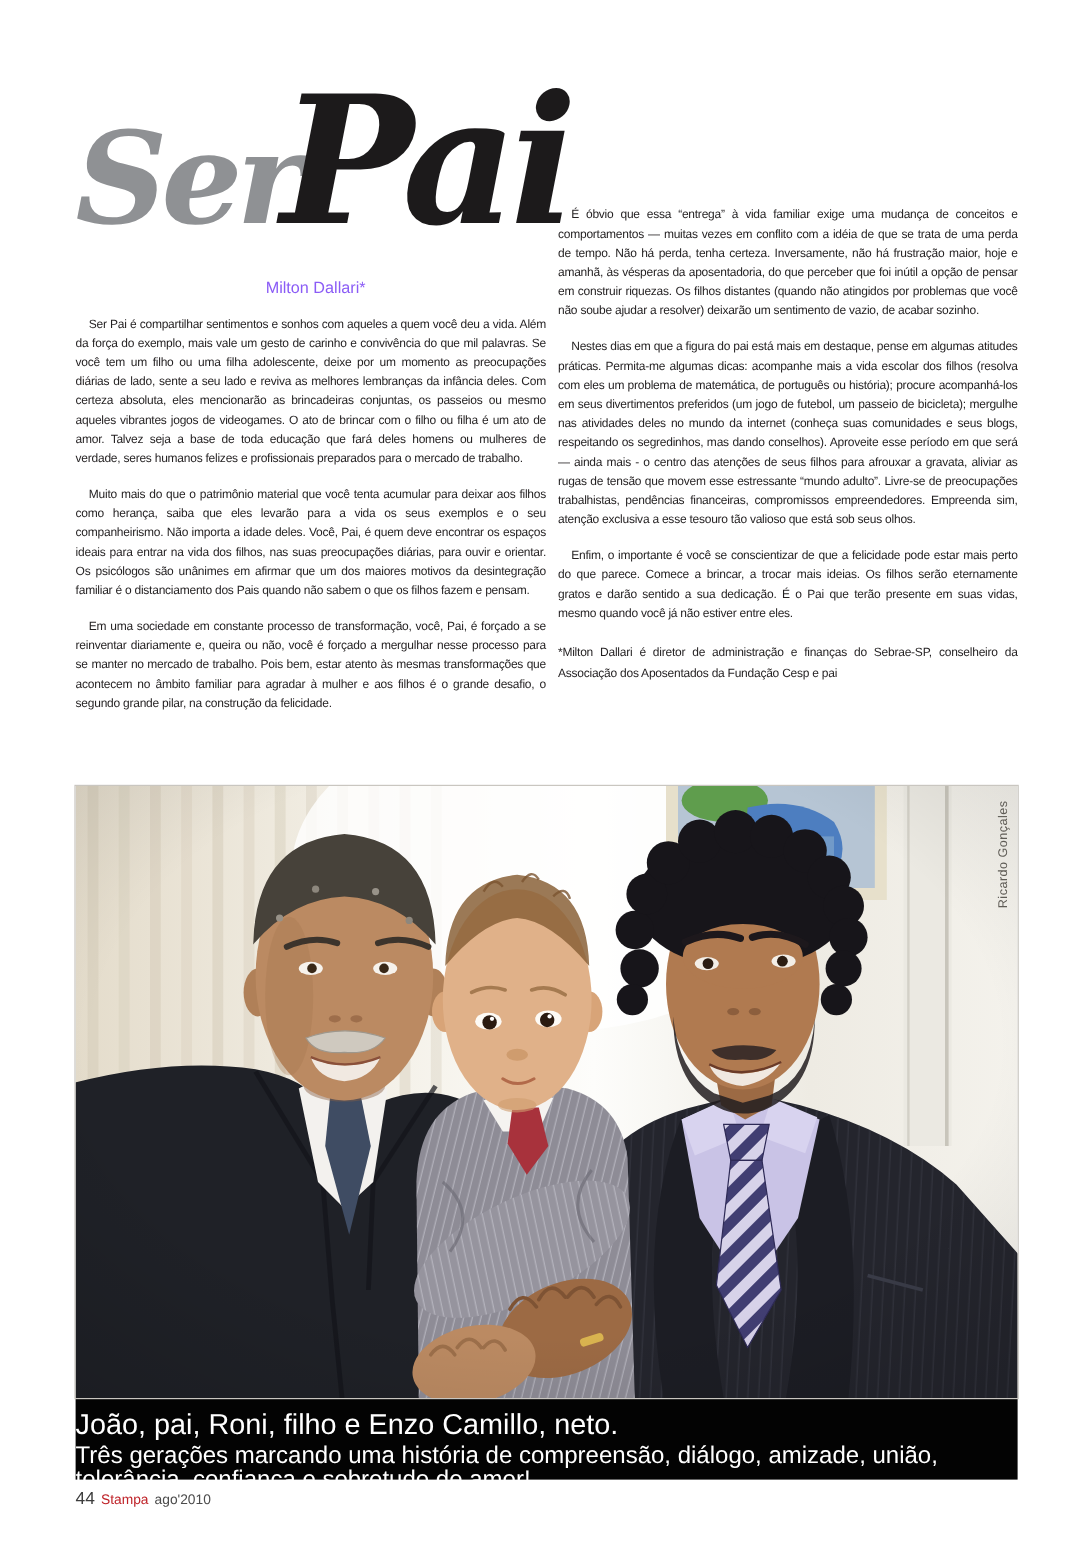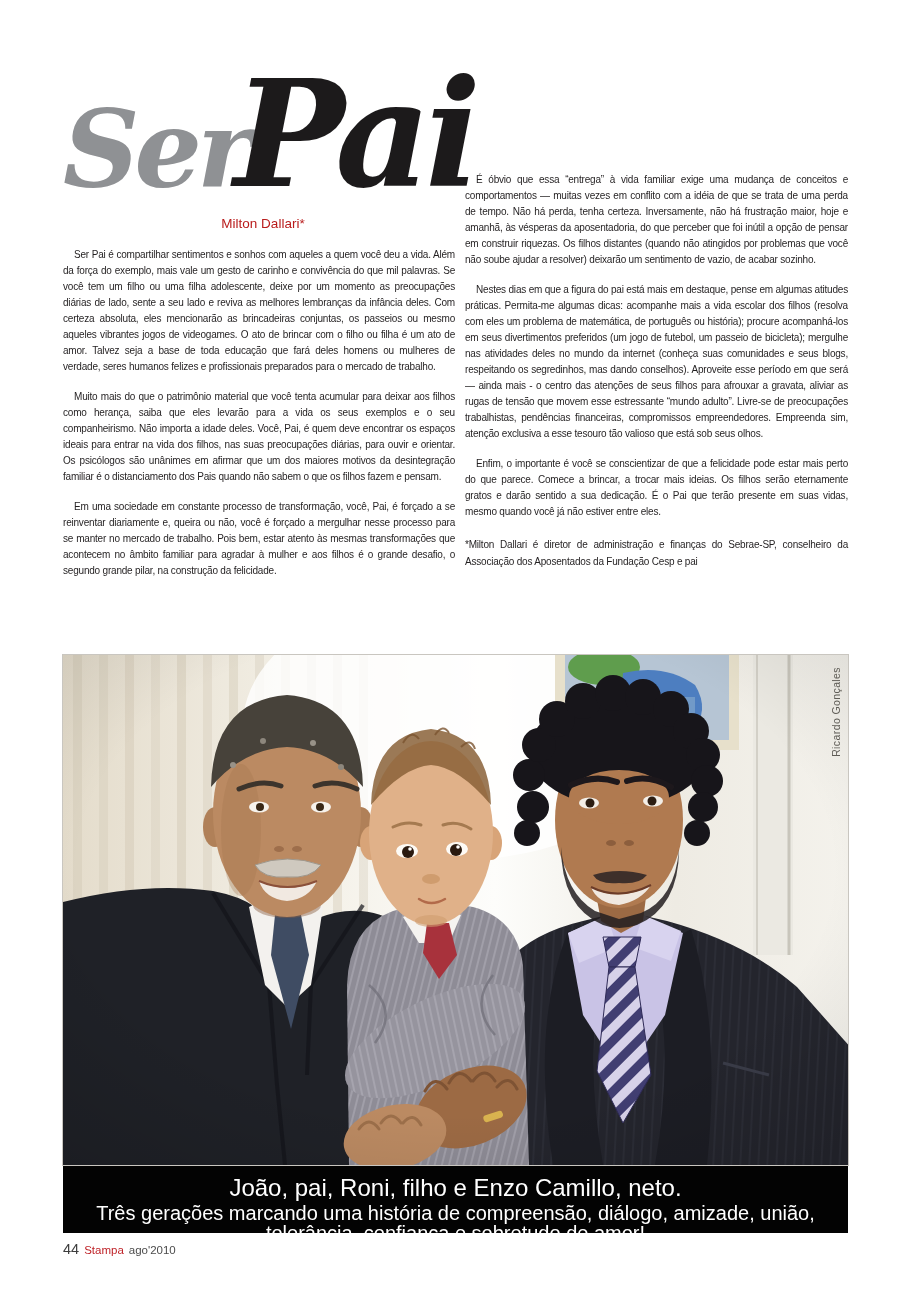--- a/index.html
+++ b/index.html
@@ -10,35 +10,35 @@
   .columns{position:absolute;left:63px;top:60px;width:785px;display:flex;gap:10px;}
   .col-left{width:392px;}
   .col-right{width:383px;padding-top:112px;box-sizing:border-box;}
 
   
   .title-block{width:400px;}
   .title{font-family:"DejaVu Serif",serif;font-style:italic;font-weight:bold;
          line-height:1;height:152px;white-space:nowrap;}
   .title-ser{font-size:106px;color:#8f9194;letter-spacing:-5px;}
   .title-pai{font-size:148px;color:#1c1a1b;letter-spacing:-6px;margin-left:-14px;}
-  .author{width:400px;text-align:center;font-size:13.5px;color:#b91c1c;
-          margin-top:4px;margin-bottom:16px;}
+  .author{width:400px;text-align:center;font-size:13.5px;color:#8b5cf6;
+          margin-top:20px;margin-bottom:16px;}
 
   
   .col-left p,.col-right p{margin:0 0 14px 0;font-size:10px;line-height:16px;
       letter-spacing:-0.2px;text-align:justify;text-indent:11px;color:#221f20;}
   .byline{text-align:left;text-indent:0 !important;margin-top:16px !important;
       line-height:17px !important;}
 
   
   .photo{position:absolute;left:63px;top:655px;width:785px;height:578px;}
   .photo-img{display:block;width:785px;height:510px;outline:1px solid #c9c6c0;}
   .photo-credit{position:absolute;top:12px;right:6px;writing-mode:vertical-rl;
       transform:rotate(180deg);font-size:10.5px;color:#5f5c56;letter-spacing:0.4px;}
-  .caption{height:68px;background:#030303;color:#ffffff;text-align:center;
+  .caption{height:68px;background:#030303;color:#ffffff;
       box-sizing:border-box;padding-top:8px;}
   .caption-title{font-size:24px;line-height:29px;font-weight:normal;}
   .caption-sub{font-size:20px;line-height:20px;margin-top:1px;}
 
   
   .footer{position:absolute;left:63px;top:1241px;font-size:11.5px;color:#4c4c4c;}
   .footer .pn{font-size:14.5px;color:#3d3d3d;margin-right:5px;}
   .footer .mag{color:#bf2228;margin-right:5px;}
 </style>
 </head>

